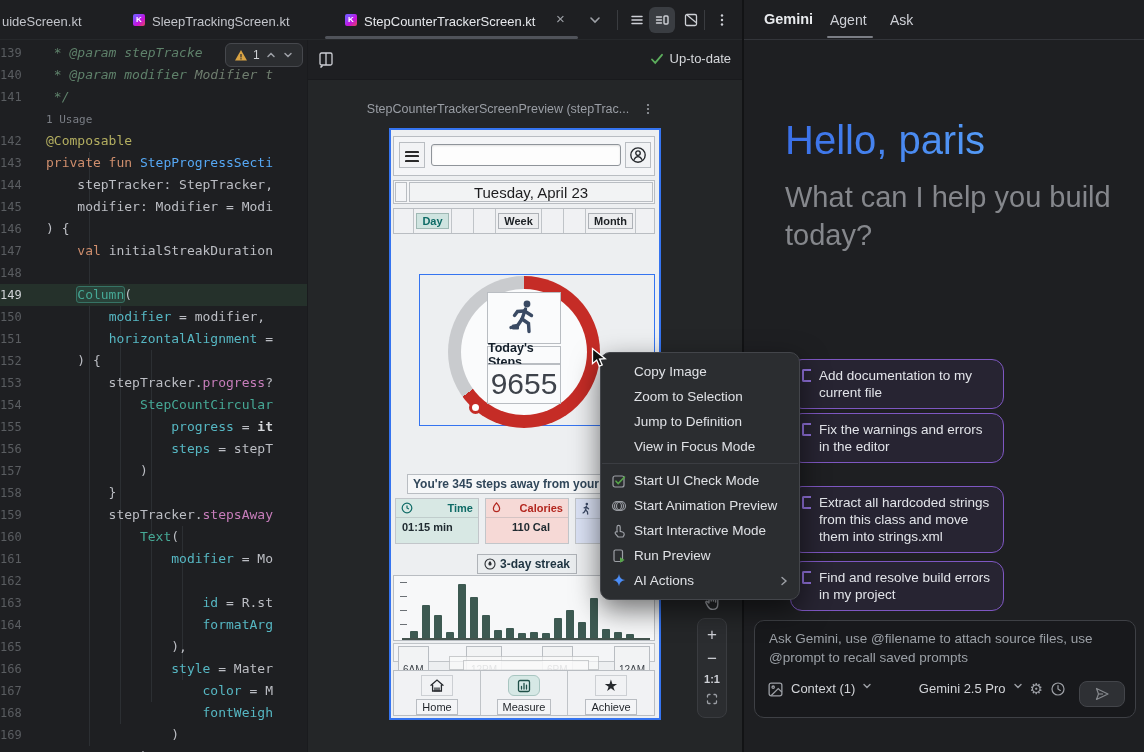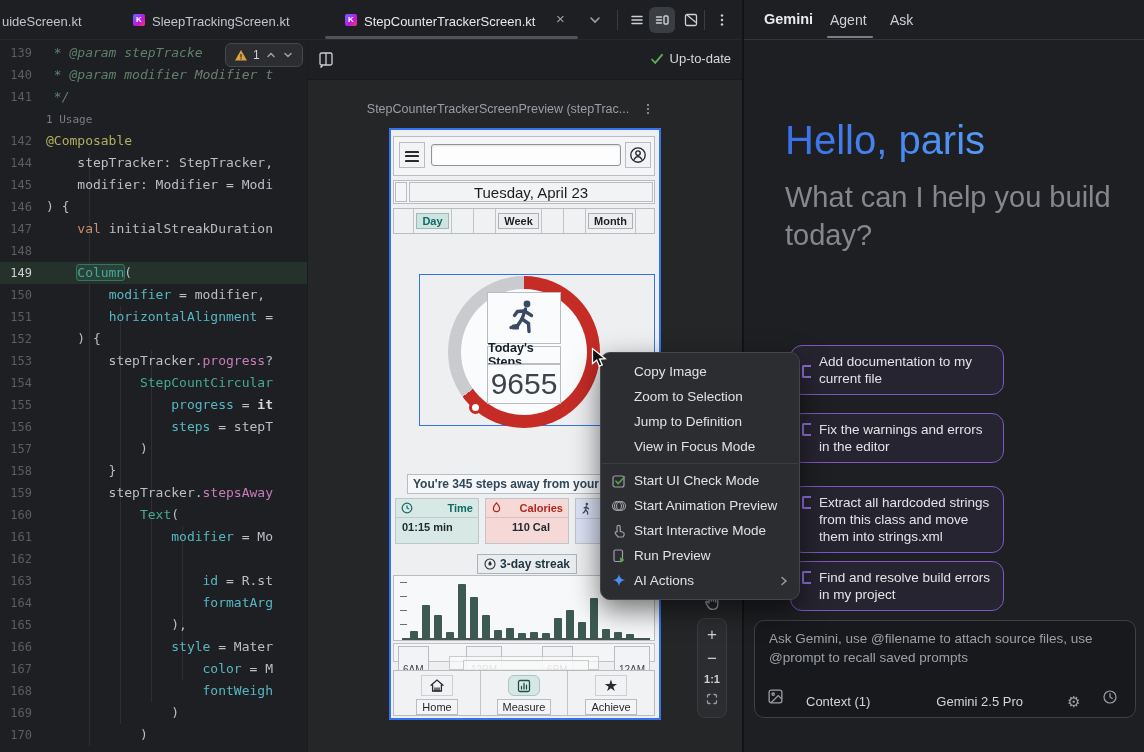--- a/index.html
+++ b/index.html
@@ -16,21 +16,21 @@
   .vsep{width:1px;height:20px;background:#3A3C40}
   .tbtn{width:26px;height:26px;border-radius:6px;display:flex;align-items:center;justify-content:center}
   .tbtn.on{background:#3A3D42}
   #tabthumb{position:absolute;left:325px;top:36px;width:253px;height:3px;border-radius:2px;background:#50535A}
 
   
   #editor{position:absolute;left:0;top:40px;width:307px;height:712px;overflow:hidden;background:#1E1F22;font-family:"DejaVu Sans Mono",monospace;font-size:13px}
   #code-lines{position:absolute;left:0;top:2px;width:600px}
   .crow{display:flex;height:22px;line-height:22px;white-space:pre}
   .crow.hl{background:#25312B}
-  .gut{width:46px;flex:0 0 46px;text-align:right;padding-right:14px;color:#5A5D61;font-size:12px}
+  .gut{width:46px;flex:0 0 46px;padding-right:14px;color:#5A5D61;font-size:12px}
   .crow.hl .gut{color:#CFD2D6}
   .ctext{white-space:pre}
   .s-d{color:#5F826B;font-style:italic}
   .s-dd{color:#6F7E6F;font-style:italic}
   .s-a{color:#B3AE60}
   .s-k{color:#CF8E6D}
   .s-f{color:#56A8F5}
   .s-c{color:#46A996}
   .s-g{color:#56B7C3}
   .s-p{color:#C77DBB}
@@ -116,21 +116,21 @@
   .g-tab{position:absolute;top:12px;font-size:14px;color:#CED0D6}
   #g-tab-underline{position:absolute;left:83px;top:36px;width:46px;height:2px;background:#7B7E85;border-radius:2px}
   #g-hello{position:absolute;left:41px;top:118px;font-size:40px;font-weight:400;background:linear-gradient(90deg,#3A6FE8,#549BF7);-webkit-background-clip:text;background-clip:text;color:transparent;white-space:nowrap}
   #g-sub{position:absolute;left:41px;top:178px;width:340px;font-size:29px;line-height:38px;color:#85878C}
   .gcard{position:absolute;left:46px;width:214px;border:1px solid #7E57C2;border-radius:12px;background:rgba(126,87,194,.10);padding:7px 11px;display:flex;gap:8px}
   .gcard .txt{font-size:13.5px;line-height:17px;color:#E2E4E9}
   .picon{flex:0 0 9px;width:9px;height:13px;margin-top:2px;border:2px solid #8E6FD8;border-right:none;border-radius:2px 0 0 2px}
   #g-input{position:absolute;left:10px;top:620px;width:382px;height:98px;background:#18191C;border:1px solid #3E4045;border-radius:10px}
   #g-input textarea{position:absolute;left:14px;top:8px;width:352px;height:48px;background:transparent;border:none;outline:none;resize:none;font-family:"Liberation Sans",sans-serif;font-size:13.5px;line-height:19px;color:#D5D7DB}
   #g-input textarea::placeholder{color:#9BA0A6}
-  #g-ctrls{position:absolute;left:12px;right:10px;bottom:8px;height:28px;display:flex;align-items:flex-end;gap:22px}
+  #g-ctrls{position:absolute;left:12px;right:10px;bottom:8px;height:28px;display:flex;align-items:flex-start;gap:7px}
   .g-ctl-label{font-size:13px;color:#D2D4D8;white-space:nowrap}
   #g-send{margin-left:6px;width:46px;height:26px;border:1px solid #43454A;border-radius:8px;background:#2E3034;display:flex;align-items:center;justify-content:center}
   #g-note{position:absolute;left:0;top:726px;width:100%;text-align:center;font-size:12px;color:#7F8287}
   .flexspace{flex:1}
   .gearglyph{color:#9DA0A6;font-size:15px;line-height:1}
 </style>
 </head>
 <body>
 
 <div id="app">
@@ -202,20 +202,21 @@
     <div class="iguide" style="left:89px;top:112px;height:594px"></div>
     <div class="iguide" style="left:120px;top:266px;height:418px"></div>
     <div class="iguide" style="left:151px;top:310px;height:352px"></div>
     <div class="iguide" style="left:182px;top:486px;height:154px"></div>
     <div id="code-lines">
         <div class="crow"><span class="gut">139</span><span class="ctext"><span class="s-d"> * @param stepTracke</span></span></div>
         <div class="crow"><span class="gut">140</span><span class="ctext"><span class="s-d"> * @param modifier </span><span class="s-dd">Modifier t</span></span></div>
         <div class="crow"><span class="gut">141</span><span class="ctext"><span class="s-d"> */</span></span></div>
         <div class="crow"><span class="gut"></span><span class="ctext"><span class="s-u">1 Usage</span></span></div>
         <div class="crow"><span class="gut">142</span><span class="ctext"><span class="s-a">@Composable</span></span></div>
+        <div class="crow"><span class="gut">143</span><span class="ctext"><span class="s-k">private fun </span><span class="s-f">StepProgressSecti</span></span></div>
         <div class="crow"><span class="gut">144</span><span class="ctext"><span class="s-t">    stepTracker: StepTracker,</span></span></div>
         <div class="crow"><span class="gut">145</span><span class="ctext"><span class="s-t">    modifier: Modifier = Modi</span></span></div>
         <div class="crow"><span class="gut">146</span><span class="ctext"><span class="s-t">) {</span></span></div>
         <div class="crow"><span class="gut">147</span><span class="ctext"><span class="s-t">    </span><span class="s-k">val </span><span class="s-t">initialStreakDuration</span></span></div>
         <div class="crow"><span class="gut">148</span><span class="ctext">&nbsp;</span></div>
         <div class="crow hl"><span class="gut">149</span><span class="ctext"><span class="s-t">    </span><span class="s-cb">Column</span><span class="s-t">(</span></span></div>
         <div class="crow"><span class="gut">150</span><span class="ctext"><span class="s-t">        </span><span class="s-g">modifier</span><span class="s-t"> = modifier,</span></span></div>
         <div class="crow"><span class="gut">151</span><span class="ctext"><span class="s-t">        </span><span class="s-g">horizontalAlignment</span><span class="s-t"> =</span></span></div>
         <div class="crow"><span class="gut">152</span><span class="ctext"><span class="s-t">    ) {</span></span></div>
         <div class="crow"><span class="gut">153</span><span class="ctext"><span class="s-t">        stepTracker.</span><span class="s-p">progress</span><span class="s-t">?</span></span></div>
@@ -487,21 +488,21 @@
   <div id="gemini">
     <div id="g-header">
       <span id="g-title">Gemini</span>
       <span class="g-tab" style="left:86px">Agent</span>
       <span class="g-tab" style="left:146px">Ask</span>
       <span id="g-tab-underline"></span>
     </div>
     <div id="g-hello">Hello, paris</div>
     <div id="g-sub">What can I help you build today?</div>
     <div id="g-cards">
-        <div class="gcard" style="top: 345px; align-items: center;">
+        <div class="gcard" style="top: 359px;">
           <span class="picon"></span>
           <span class="txt">Add documentation to my current file</span>
         </div>
         <div class="gcard" style="top: 413px;">
           <span class="picon"></span>
           <span class="txt">Fix the warnings and errors in the editor</span>
         </div>
         <div class="gcard" style="top: 486px;">
           <span class="picon"></span>
           <span class="txt">Extract all hardcoded strings from this class and move them into strings.xml</span>

